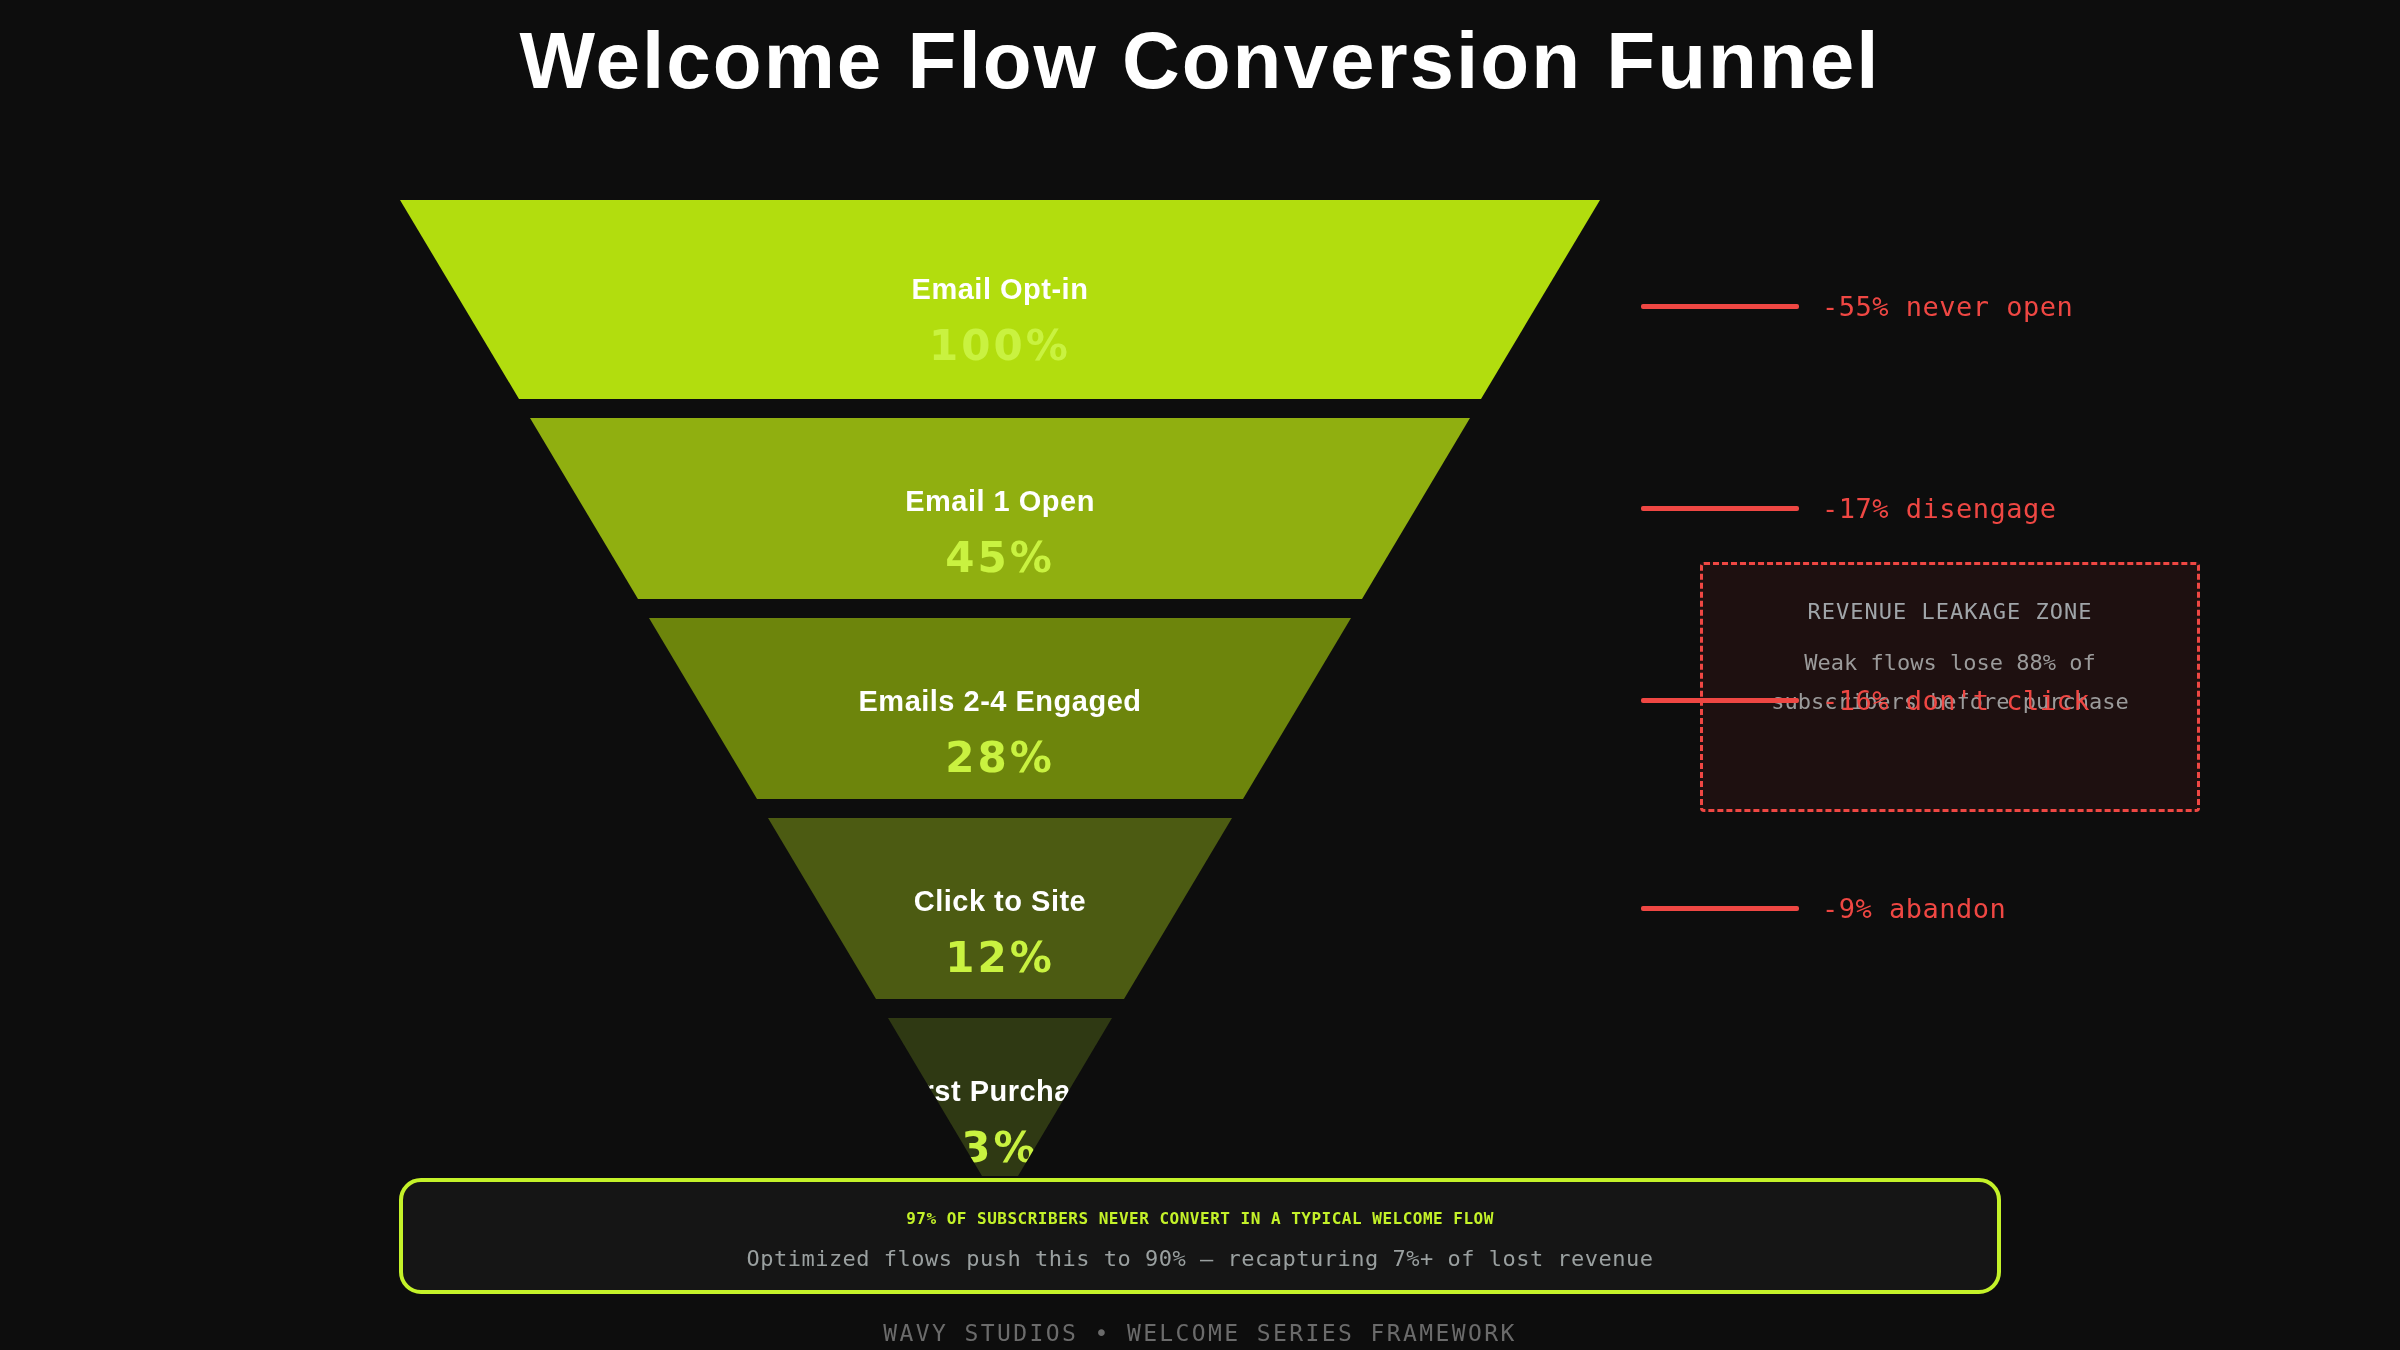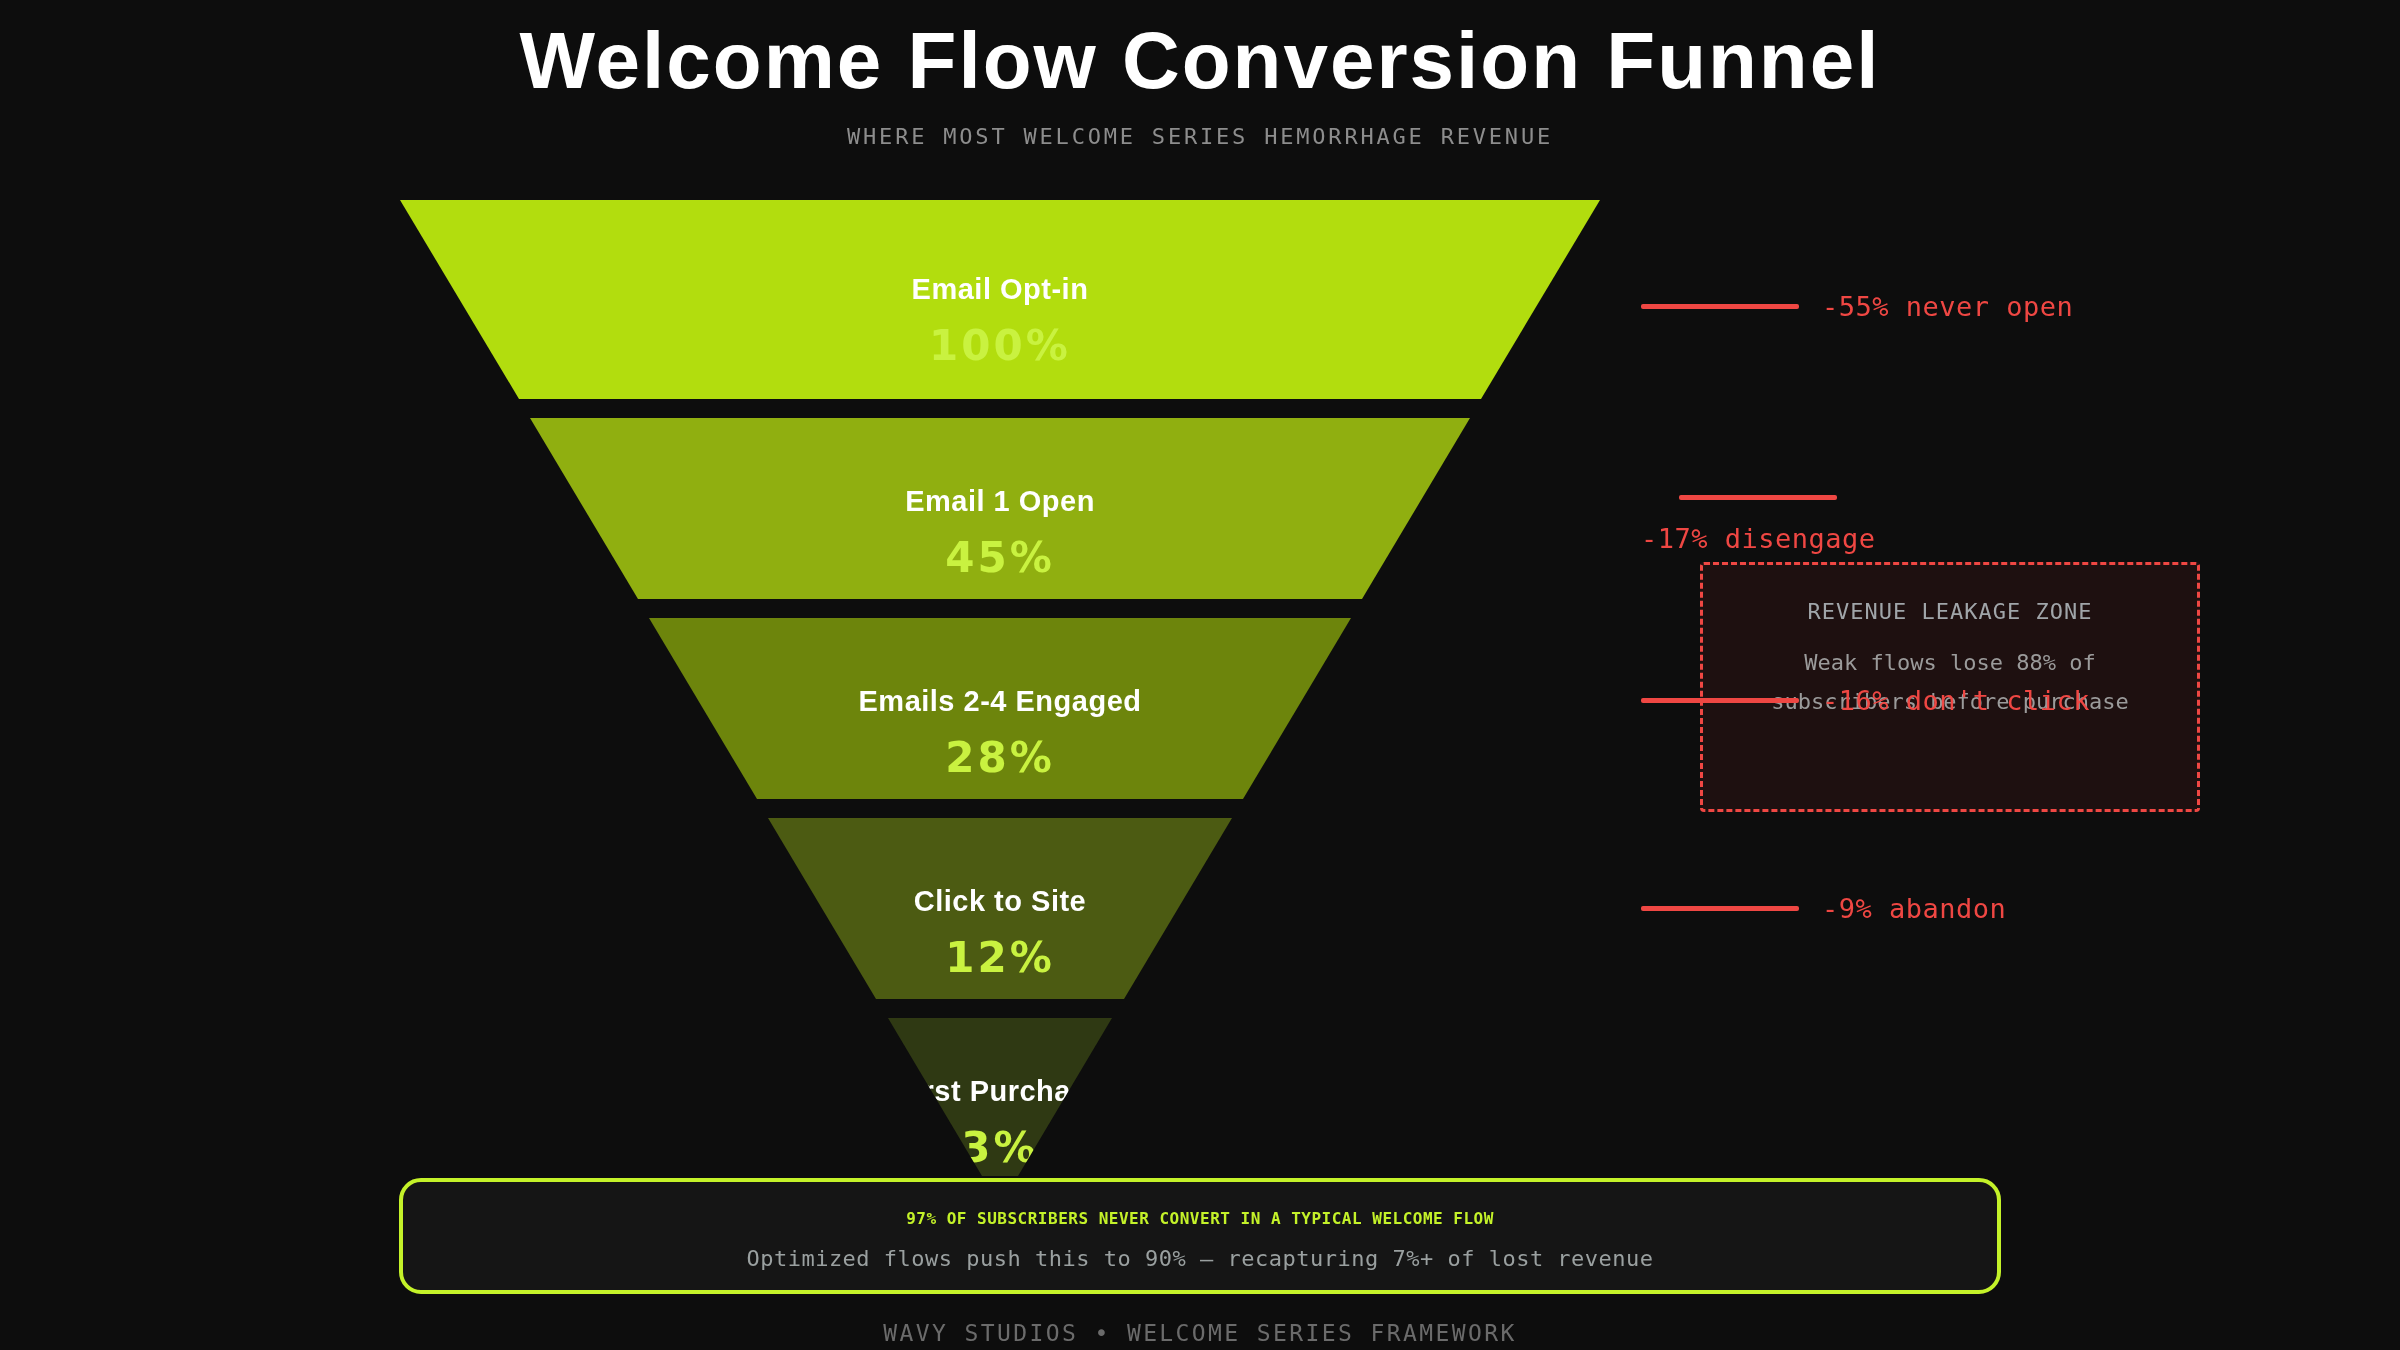--- a/index.html
+++ b/index.html
@@ -85,21 +85,21 @@
   .leak {
     position: absolute;
     left: 1641px;
     height: 26px;
     display: flex;
     align-items: center;
     gap: 23px;
     z-index: 5;
   }
   .leak-0 { top: 293px; }
-  .leak-1 { top: 495px; flex-direction: column; }
+  .leak-1 { top: 495px; }
   .leak-2 { top: 687px; }
   .leak-3 { top: 895px; }
   .leak-line {
     width: 158px;
     height: 5px;
     border-radius: 2px;
     background: var(--leak_red, #ef4743);
     flex: 0 0 auto;
   }
   .leak-text {
@@ -184,21 +184,20 @@
     letter-spacing: 2.4px;
     color: var(--footer_text, #6b6b6b);
   }
 </style>
 </head>
 <body>
 
 <div class="canvas">
 
   <h1 class="title">Welcome Flow Conversion Funnel</h1>
-  <div class="subtitle">WHERE MOST WELCOME SERIES HEMORRHAGE REVENUE</div>
 
   <div>
     <div class="stage stage-0" style="background: rgb(178, 221, 14);">
       <div class="stage-label">Email Opt-in</div>
       <div class="stage-value">100%</div>
     </div>
     <div class="stage stage-1" style="background: rgb(144, 175, 16);">
       <div class="stage-label">Email 1 Open</div>
       <div class="stage-value">45%</div>
     </div>

